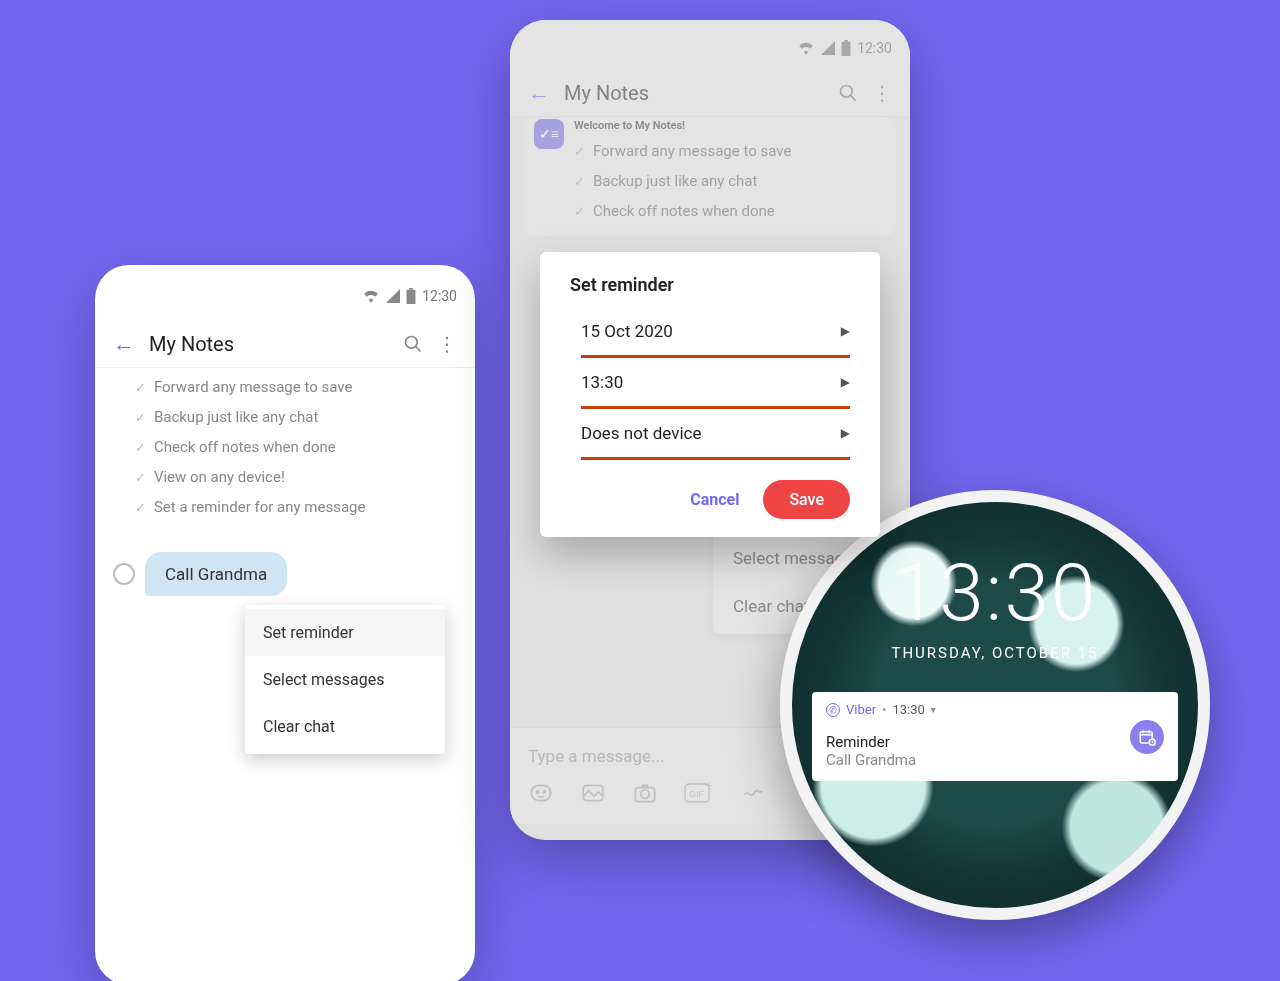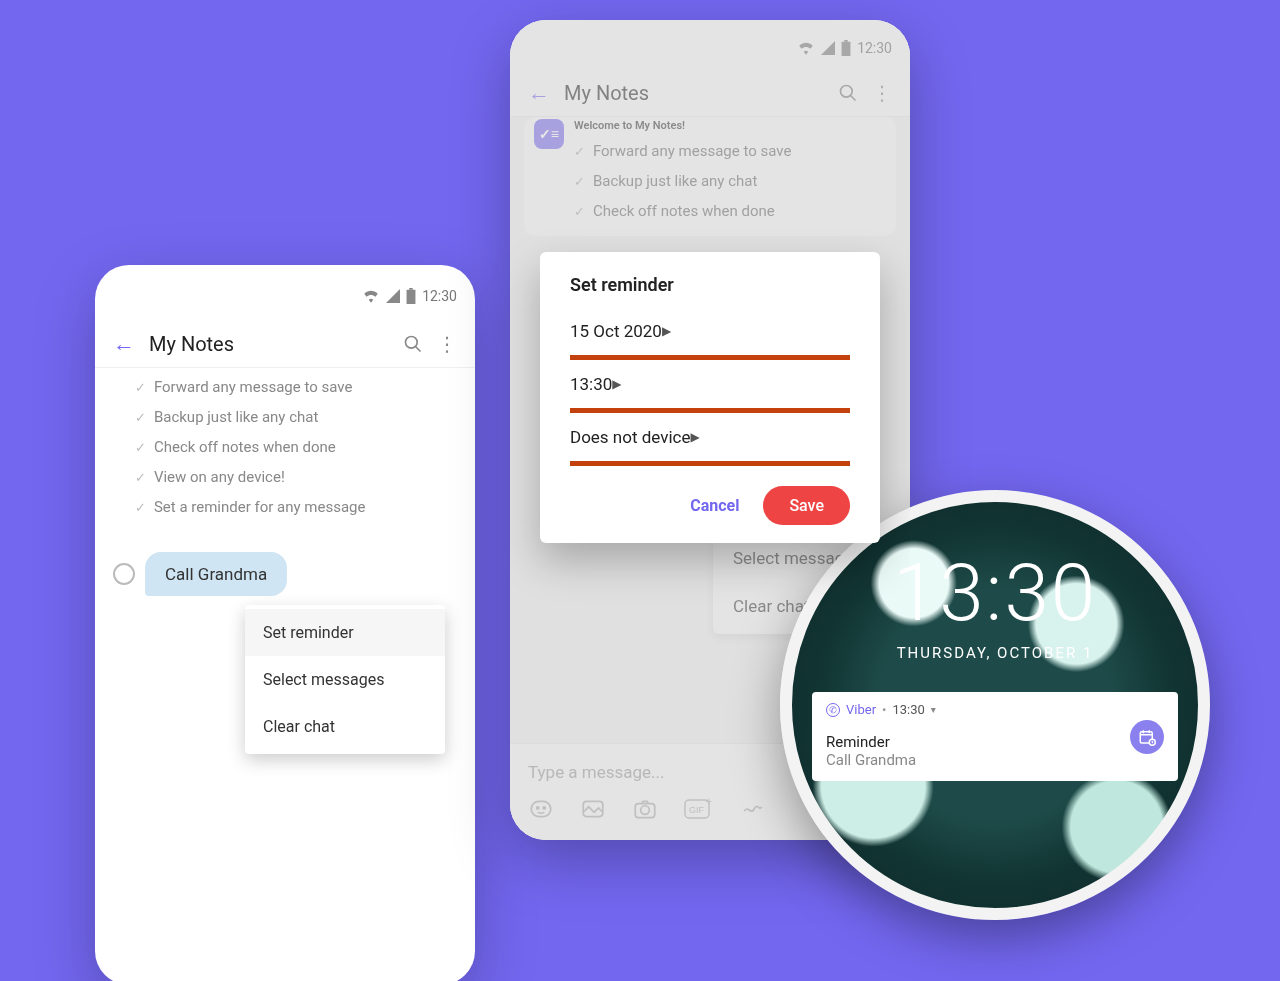--- a/index.html
+++ b/index.html
@@ -115,36 +115,36 @@
   .p2-welcome-title{font-weight:600;color:#333;font-size:11px;margin-bottom:4px;}
   .p2-welcome-list .row{ display:flex; gap:8px; align-items:center; color:#666; font-size:15px; padding:6px 0; }
   .p2-welcome-list .check{ color:#aaa; font-size:13px; }
   .p2-action-list{
     position:absolute; right:28px; top:510px;
     background:#fafafa; border-radius:6px;
     padding:4px 0; box-shadow:0 4px 10px rgba(0,0,0,0.1);
   }
   .p2-action-list .item{ padding:14px 20px; color:#333; font-size:17px; }
   .p2-footer{
-    position:absolute; left:0; right:0; bottom:0; background:#fafafa;
+    position:absolute; left:0; right:0; bottom:16px; background:#fafafa;
     padding:12px 18px 18px; border-top:1px solid #e6e6e6;
   }
   .p2-input{ color:#999; font-size:17px; padding:6px 0 14px; }
   .p2-toolbar{ display:flex; gap:26px; color:#aaa; font-size:22px; }
   
   .p2-dialog{
     position:absolute; left:30px; right:30px; top:232px;
     background:#fff; border-radius:6px; box-shadow:0 18px 40px rgba(0,0,0,0.25);
     padding:22px 30px 18px;
     z-index:5;
   }
   .p2-dialog-title{ font-size:18px; font-weight:600; color:#222; margin-bottom:12px; }
   .p2-dialog-row{
-    display:flex; justify-content:flex-start; align-items:center;
-    padding:14px 0; border-bottom:5px solid #c2410c; font-size:17px; color:#222;
+    display:flex; justify-content:space-between; align-items:center;
+    padding:14px 0; border-bottom:3px solid #c2410c; font-size:17px; color:#222;margin-left:11px;
   }
   .p2-dialog-row .arrow{ color:#555; font-size:12px; }
   .p2-dialog-buttons{ display:flex; justify-content:flex-end; gap:18px; margin-top:20px; align-items:center; }
   .p2-dialog-cancel{ color:#7367f0; font-size:16px; font-weight:700; padding:8px 6px; }
   .p2-dialog-save{
     background:#ef4444; color:#fff; border-radius:22px; padding:10px 26px;
     font-size:16px; font-weight:500;
   }
 
   
@@ -375,21 +375,21 @@
     </div>
     <div class="p2-dialog-buttons">
       <span class="p2-dialog-cancel">Cancel</span>
       <span class="p2-dialog-save">Save</span>
     </div>
   </div>
 </div>
 
 <div class="lock">
   <div class="lock-time">13:30</div>
-  <div class="lock-date">THURSDAY, OCTOBER 1</div>
+  <div class="lock-date">THURSDAY, OCTOBER 15</div>
   <div class="lock-notif">
     <div class="lock-notif-head">
       <span class="vicon">✆</span>
       <span>Viber</span>
       <span class="dot">•</span>
       <span class="time">13:30</span>
       <span class="chev">▾</span>
     </div>
     <div class="lock-notif-title">Reminder</div>
     <div class="lock-notif-body">Call Grandma</div>

